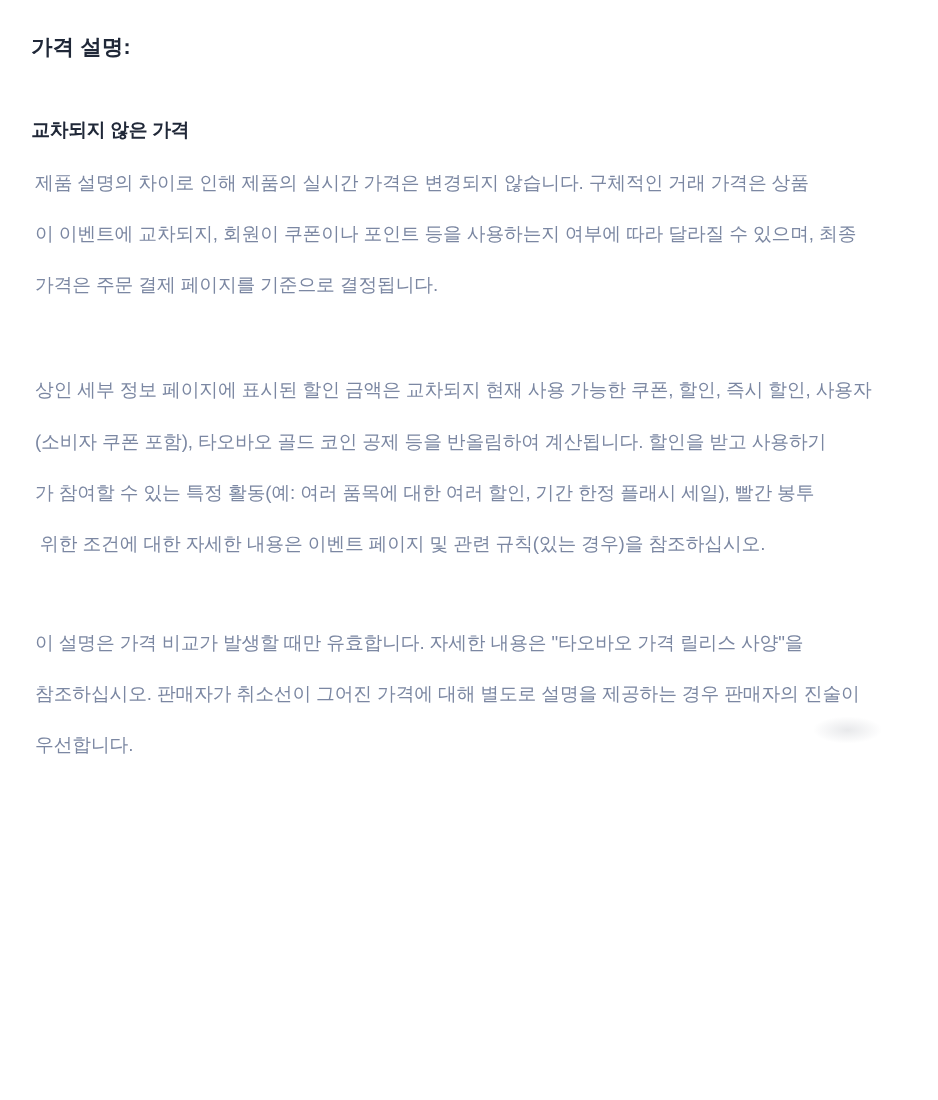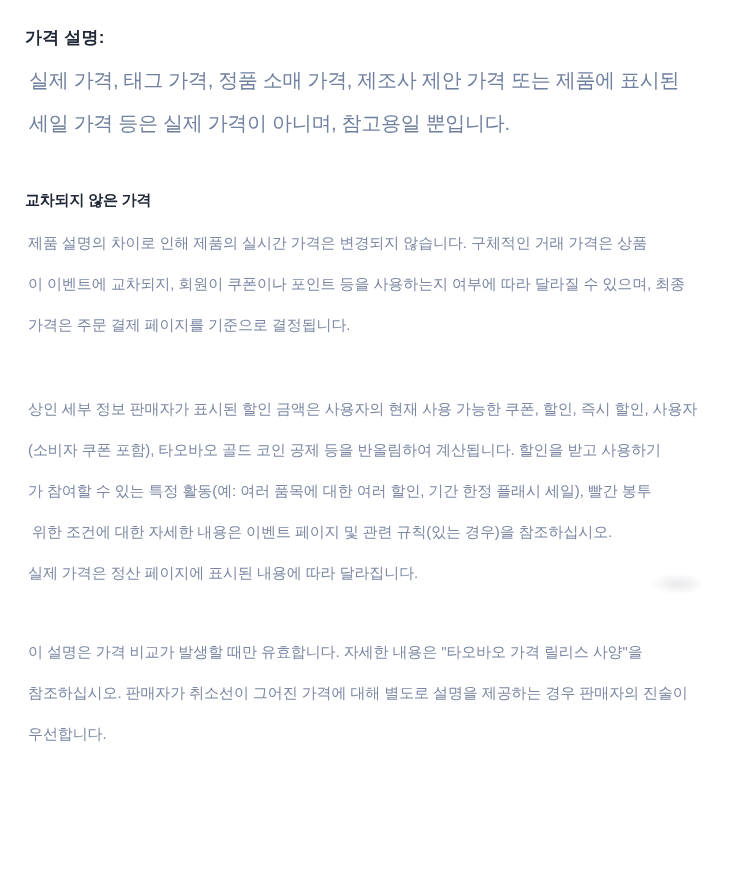--- a/index.html
+++ b/index.html
@@ -76,41 +76,36 @@
   }
 </style>
 </head>
 <body>
 
 <div class="page">
 
   <div class="page-title">가격 설명:</div>
 
   <div>
-    <div class="emphasis-para">
-      <div class="line">실제 가격, 태그 가격, 정품 소매 가격, 제조사 제안 가격 또는 제품에 표시된</div>
-      <div class="line">세일 가격 등은 실제 가격이 아니며, 참고용일 뿐입니다.</div>
-    </div>
   </div>
 
   <div>
     <div class="section-heading-sm">교차되지 않은 가격</div>
 
     <div class="body-para para-1">
       <div class="line">제품 설명의 차이로 인해 제품의 실시간 가격은 변경되지 않습니다. 구체적인 거래 가격은 상품</div>
       <div class="line">이 이벤트에 교차되지, 회원이 쿠폰이나 포인트 등을 사용하는지 여부에 따라 달라질 수 있으며, 최종</div>
       <div class="line">가격은 주문 결제 페이지를 기준으로 결정됩니다.</div>
     </div>
 
     <div class="body-para para-2">
-      <div class="line">상인 세부 정보 판매자가 표시된 할인 금액은 사용자의 현재 사용 가능한 쿠폰, 할인, 즉시 할인, 사용자</div>
+      <div class="line">상인 세부 정보 페이지에 표시된 할인 금액은 교차되지 현재 사용 가능한 쿠폰, 할인, 즉시 할인, 사용자</div>
       <div class="line">(소비자 쿠폰 포함), 타오바오 골드 코인 공제 등을 반올림하여 계산됩니다. 할인을 받고 사용하기</div>
       <div class="line">가 참여할 수 있는 특정 활동(예: 여러 품목에 대한 여러 할인, 기간 한정 플래시 세일), 빨간 봉투</div>
       <div class="line"> 위한 조건에 대한 자세한 내용은 이벤트 페이지 및 관련 규칙(있는 경우)을 참조하십시오.</div>
-      <div class="line">실제 가격은 정산 페이지에 표시된 내용에 따라 달라집니다.</div>
     </div>
 
     <div class="body-para para-3">
       <div class="line">이 설명은 가격 비교가 발생할 때만 유효합니다. 자세한 내용은 "타오바오 가격 릴리스 사양"을</div>
       <div class="line">참조하십시오. 판매자가 취소선이 그어진 가격에 대해 별도로 설명을 제공하는 경우 판매자의 진술이</div>
       <div class="line">우선합니다.</div>
     </div>
   </div>
 
   <div class="smudge"></div>

